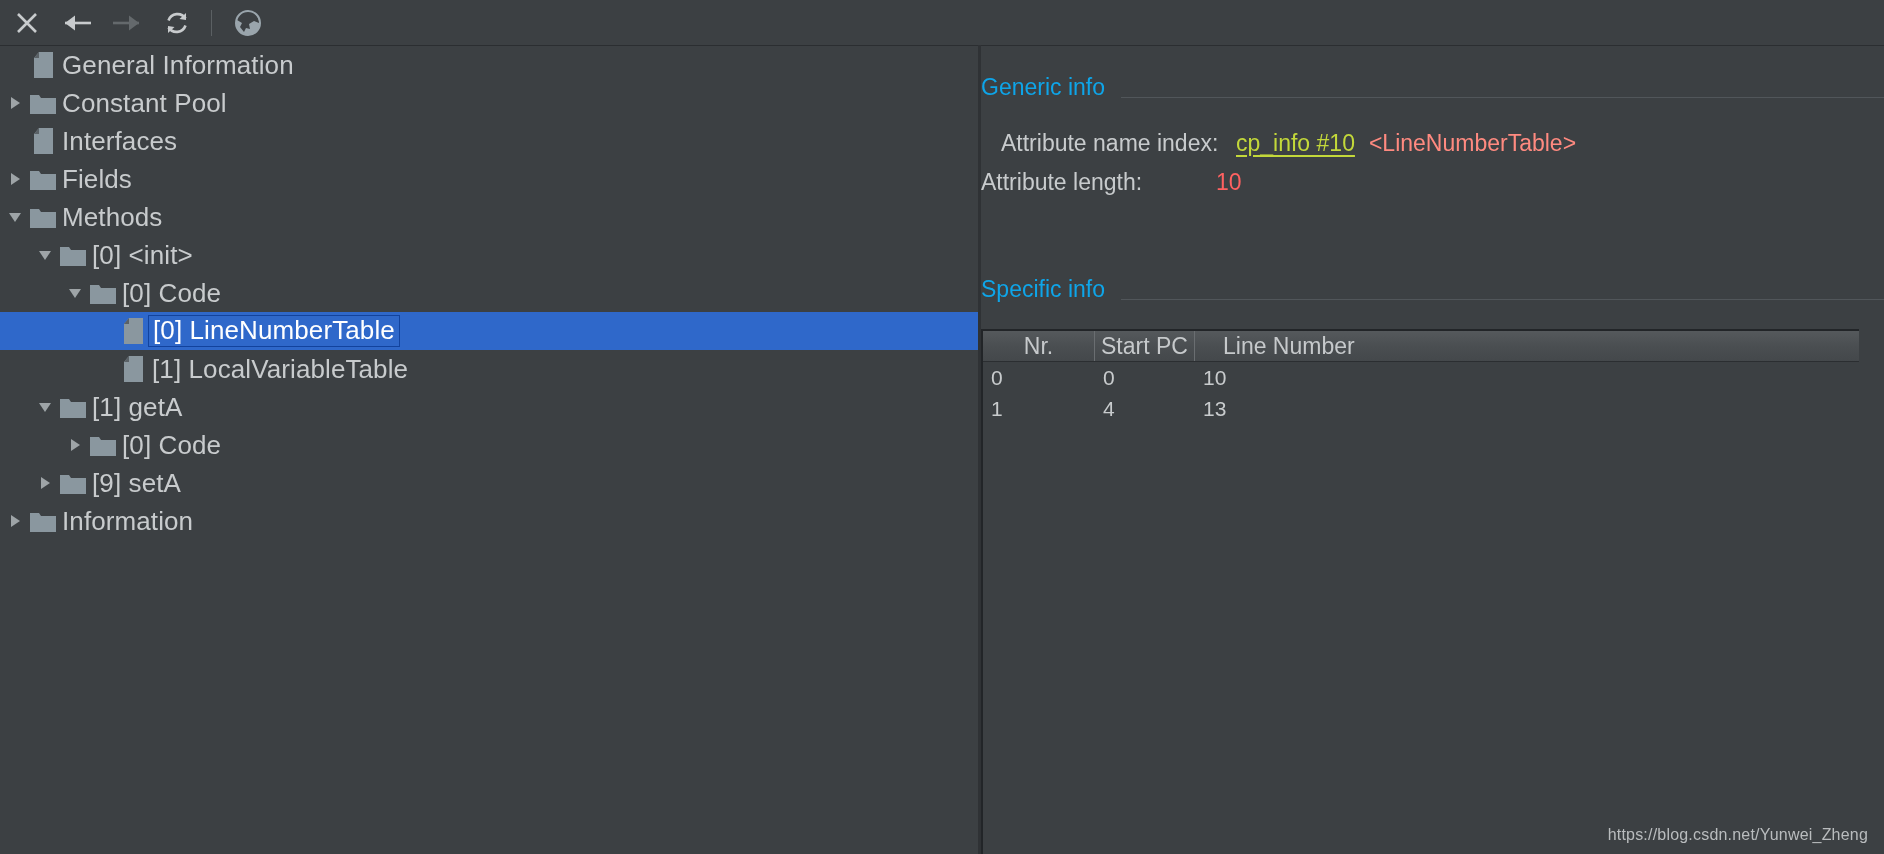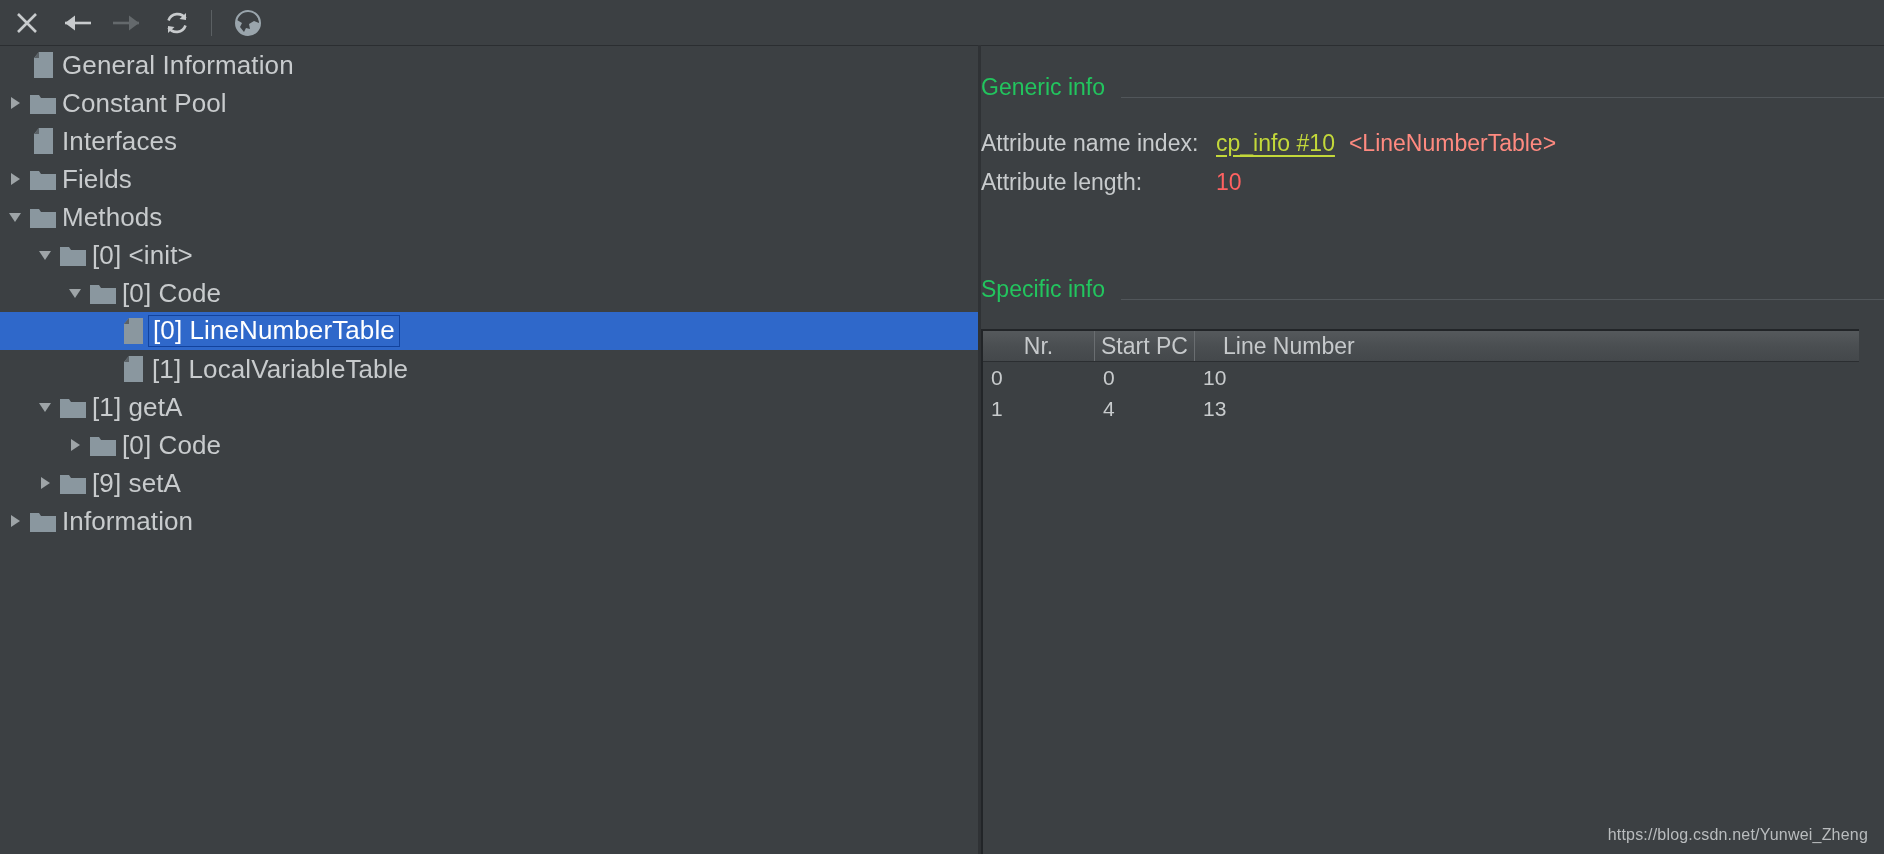--- a/index.html
+++ b/index.html
@@ -102,21 +102,21 @@
     width: 903px; height: 808px;
     background: #3c4043;
     overflow: hidden;
   }
   .section-head {
     position: absolute;
     display: flex; align-items: center;
     left: 0; width: 903px;
   }
   .section-head .title {
-    font-size: 23px; color: #22c55e;
+    font-size: 23px; color: #0ea5e9;
     padding-right: 16px;
   }
   .section-head .rule {
     flex: 1 1 auto;
     height: 1px;
     background: #51565a;
     position: relative; top: 10px;
   }
   .kv {
     position: absolute; left: 0;
@@ -366,21 +366,21 @@
 
   <div id="splitter"></div>
 
   <div id="detail">
 
     <div class="section-head" style="top:28px;">
       <span class="title">Generic info</span>
       <span class="rule"></span>
     </div>
 
-    <div class="kv" style="top:84px;">
+    <div class="kv" style="top:84px;margin-left:20px;">
       <span class="k">Attribute name index:</span>
       <span class="link">cp_info #10</span>
       <span class="tag">&lt;LineNumberTable&gt;</span>
     </div>
 
     <div class="kv" style="top:123px;justify-content:center;">
       <span class="k">Attribute length:</span>
       <span class="num">10</span>
     </div>
 

